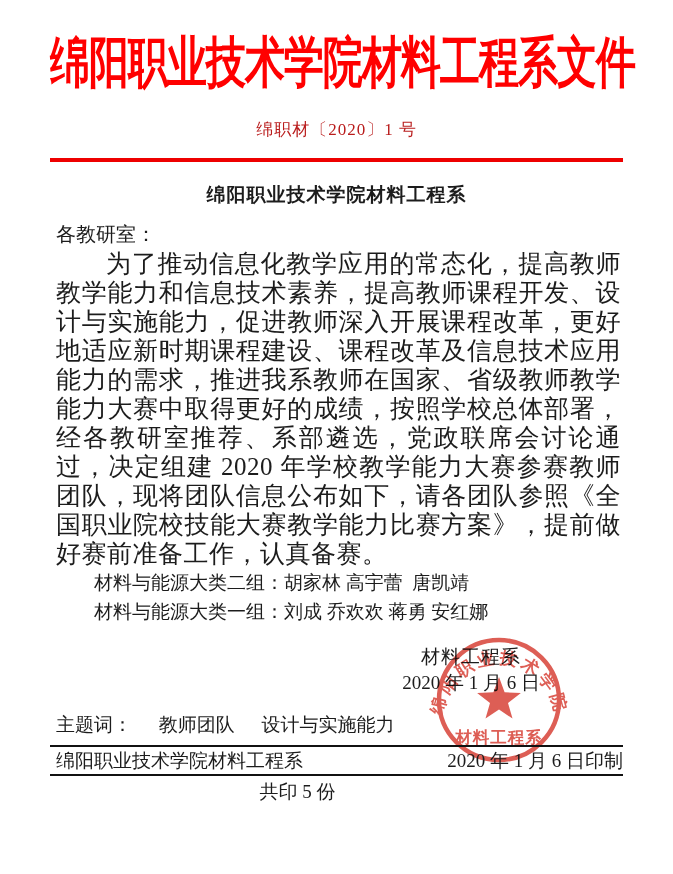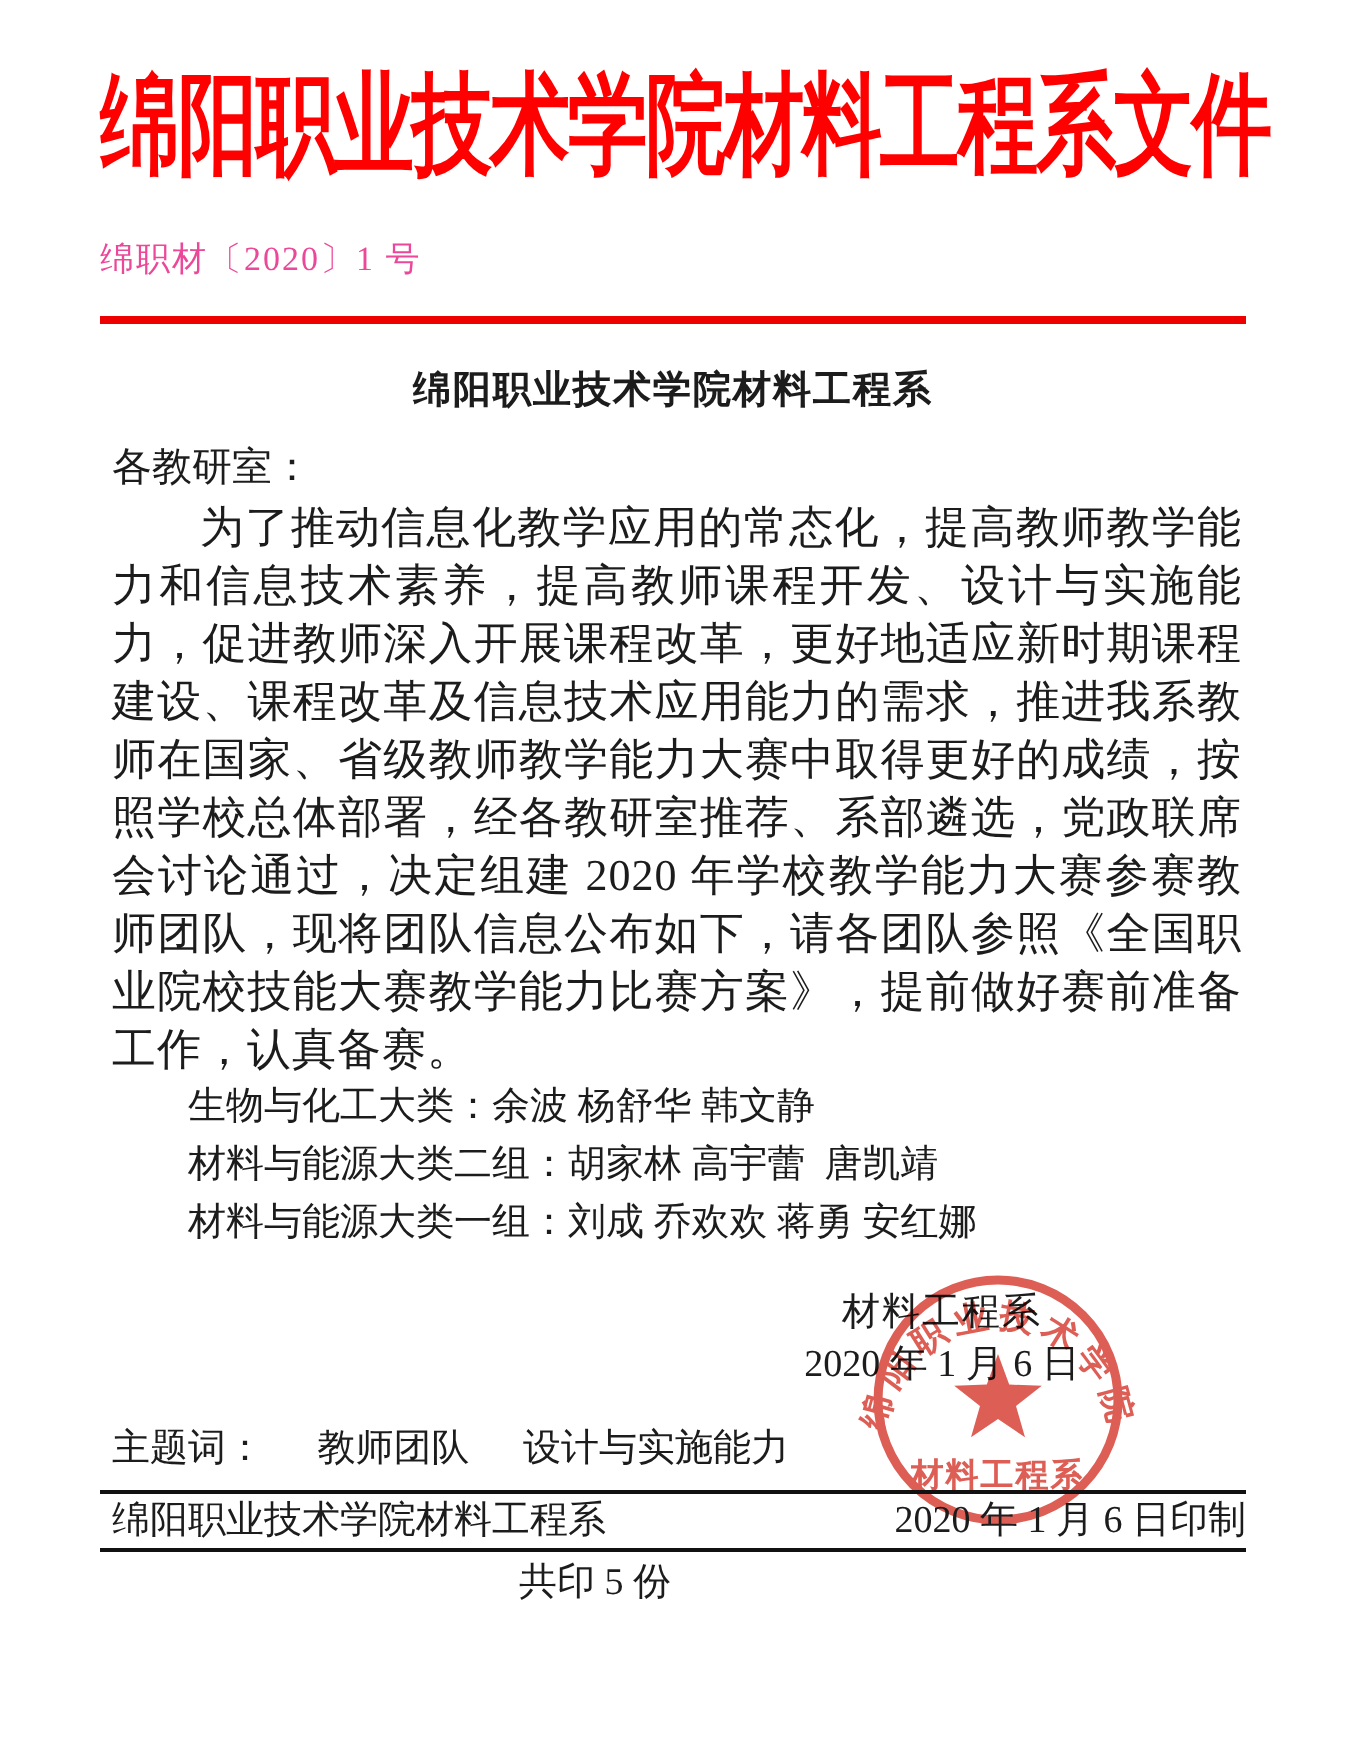--- a/index.html
+++ b/index.html
@@ -30,24 +30,24 @@
     font-size: 40px;
     letter-spacing: -1px;
     white-space: nowrap;
     transform: scaleY(1.38);
     transform-origin: center top;
     height: 58px;
     line-height: 42px;
   }
   .doc-number {
     margin-top: 26px;
-    text-align: left;
+    text-align: center;
     font-size: 17px;
     letter-spacing: 1px;
-    color: #ec4899;
+    color: #b91c1c;
   }
   .red-line {
     margin-top: 17px;
     height: 4px;
     background: #ee0000;
   }
   
   .heading-1 {
     margin-top: 20px;
     text-align: center;
@@ -63,21 +63,21 @@
     letter-spacing: 1px;
   }
   
   .salutation {
     margin-top: 12px;
     font-size: 20px;
     line-height: 29px;
     margin-left: 6px;
   }
   .body-para {
-    font-size: 22px;
+    font-size: 25px;
     line-height: 29px;
     text-indent: 2em;
     text-align: justify;
     letter-spacing: 0.5px;
     margin-left: 6px;
     margin-right: 2px;
   }
   .team-line {
     font-size: 19px;
     line-height: 29px;
@@ -156,21 +156,20 @@
     <div class="red-line"></div>
 
     <h2 class="heading-1">绵阳职业技术学院材料工程系</h2>
 
 
     <p class="salutation">各教研室：</p>
 
     <p class="body-para">为了推动信息化教学应用的常态化，提高教师教学能力和信息技术素养，提高教师课程开发、设计与实施能力，促进教师深入开展课程改革，更好地适应新时期课程建设、课程改革及信息技术应用能力的需求，推进我系教师在国家、省级教师教学能力大赛中取得更好的成绩，按照学校总体部署，经各教研室推荐、系部遴选，党政联席会讨论通过，决定组建 2020 年学校教学能力大赛参赛教师团队，现将团队信息公布如下，请各团队参照《全国职业院校技能大赛教学能力比赛方案》，提前做好赛前准备工作，认真备赛。</p>
 
     <div>
-      <p class="team-line">生物与化工大类：余波 杨舒华 韩文静</p>
       <p class="team-line">材料与能源大类二组：胡家林 高宇蕾  唐凯靖</p>
       <p class="team-line">材料与能源大类一组：刘成 乔欢欢 蒋勇 安红娜</p>
     </div>
 
     <div class="signature">
       <div class="sig-dept">材料工程系</div>
       <div class="sig-date">2020 年 1 月 6 日</div>
     </div>
   </div>
 

